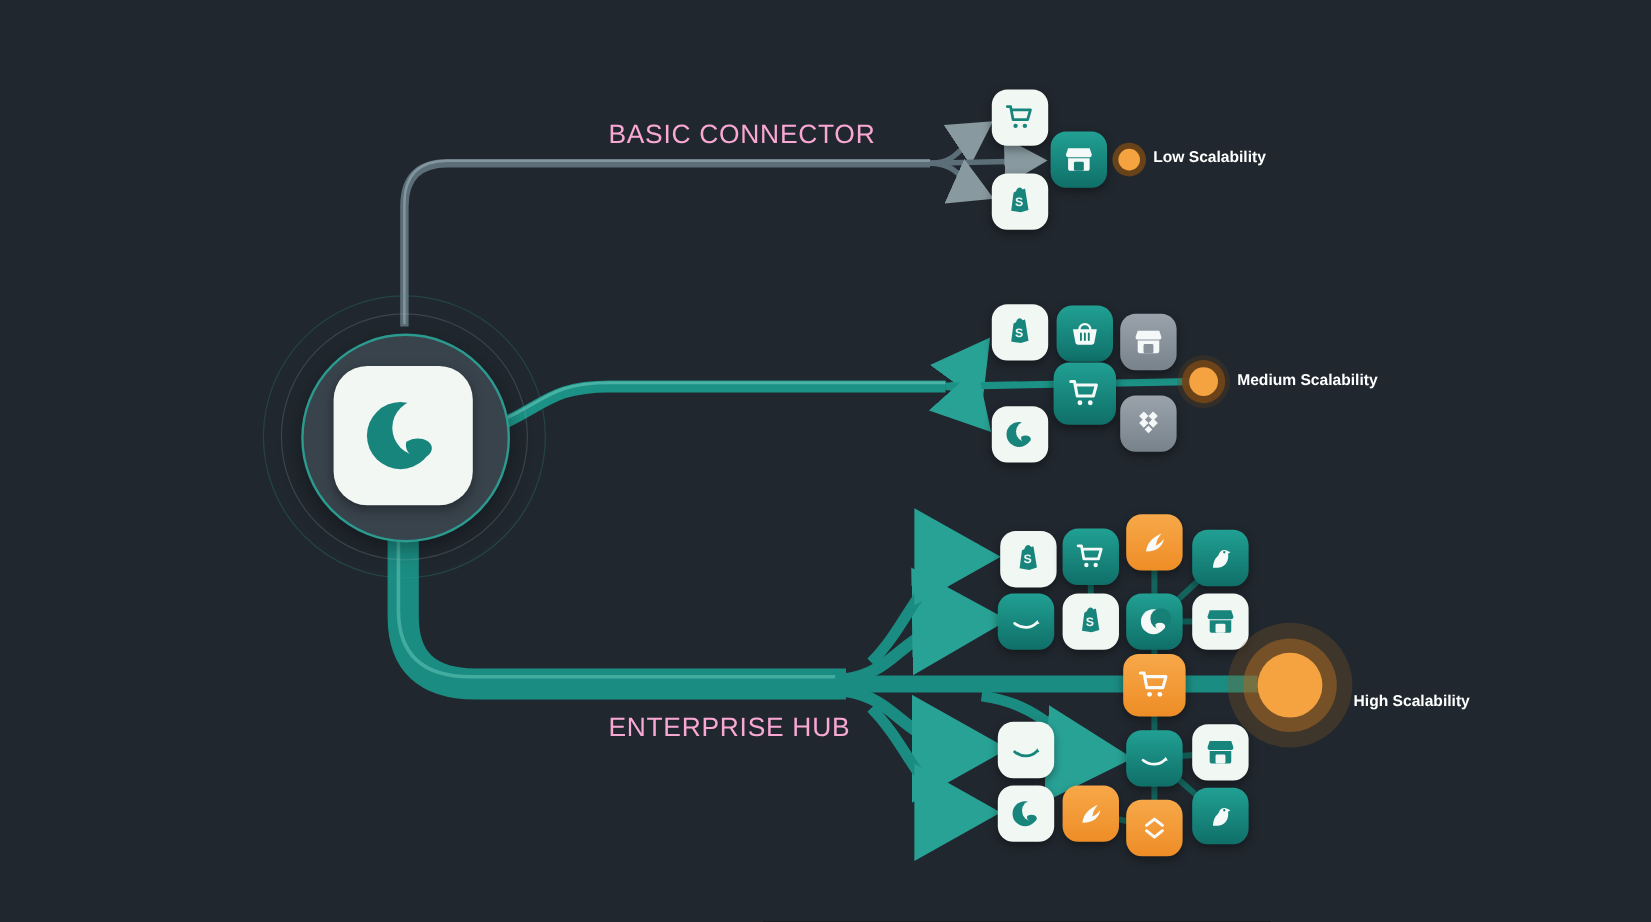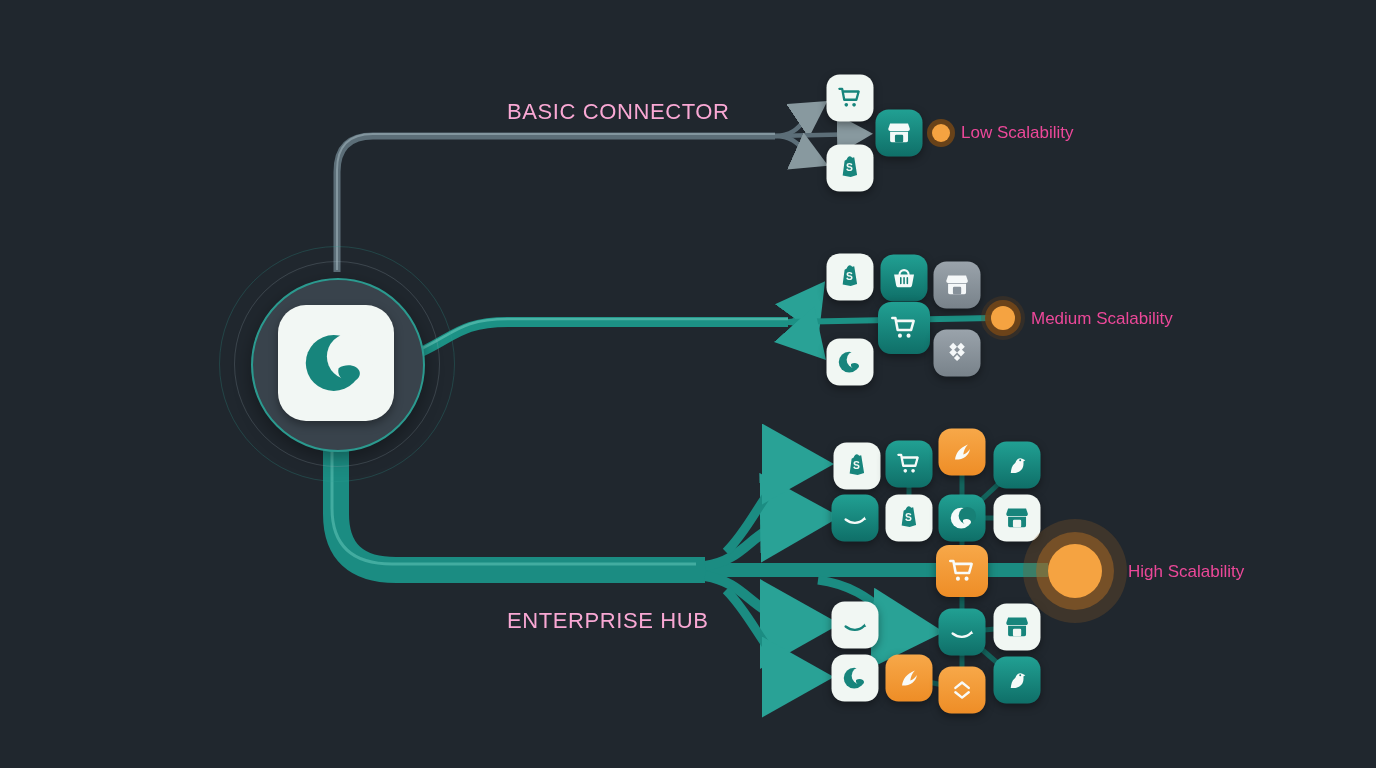--- a/index.html
+++ b/index.html
@@ -35,27 +35,27 @@
   .tile.v-teal{background:linear-gradient(180deg,#21a093,#0f6f68);}
   .tile.v-orange{background:linear-gradient(180deg,#f7a849,#ee8d26);}
   .tile.v-gray{background:linear-gradient(180deg,#9aa3ab,#78828a);}
   
   .branch-label{
     position:absolute;z-index:5;color:#f9a8d4;font-size:22px;font-weight:500;
     letter-spacing:.6px;white-space:nowrap;
   }
   .pos-basic{left:507px;top:99px;}
   .pos-advanced{left:507px;top:280px;}
-  .pos-enterprise{left:507px;top:593px;margin-top:15px;}
+  .pos-enterprise{left:507px;top:593px;}
   .scal-label{
-    position:absolute;z-index:5;color:#ec4899;font-size:17px;font-weight:400;white-space:nowrap;
+    position:absolute;z-index:5;color:#ffffff;font-size:13px;font-weight:700;white-space:nowrap;
   }
   .pos-low-label{left:961px;top:123px;}
   .pos-medium-label{left:1031px;top:309px;}
-  .pos-high-label{left:1128px;top:562px;}
+  .pos-high-label{left:1128px;top:576px;}
   
   .dot{position:absolute;z-index:4;border-radius:50%;background:#f5a341;}
   .dot.low{
     left:932px;top:124px;width:18px;height:18px;
     box-shadow:0 0 0 5px rgba(109,67,24,.95);
   }
   .dot.medium{
     left:991px;top:306px;width:24px;height:24px;
     box-shadow:0 0 0 6px rgba(112,68,24,.95),0 0 0 10px rgba(112,68,24,.25);
   }

